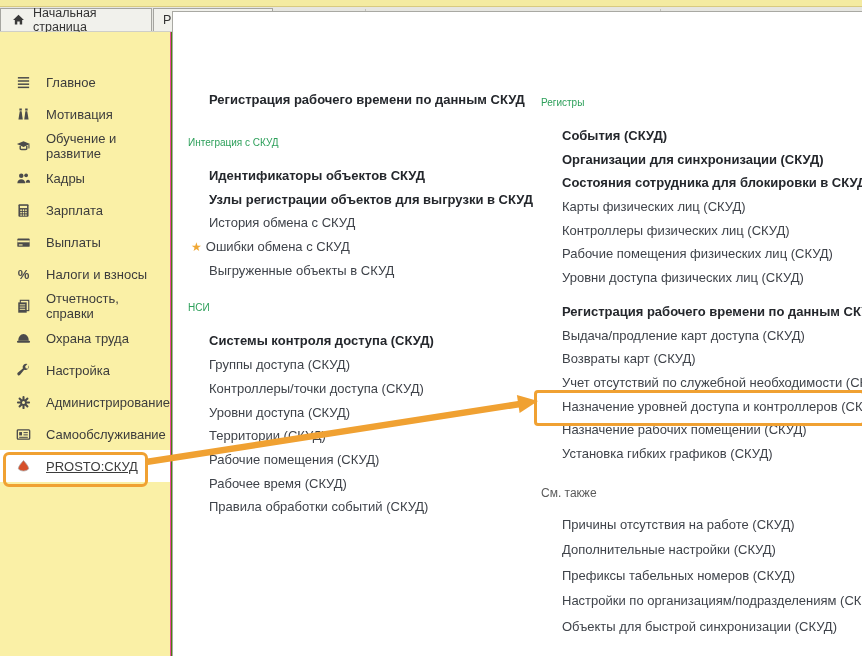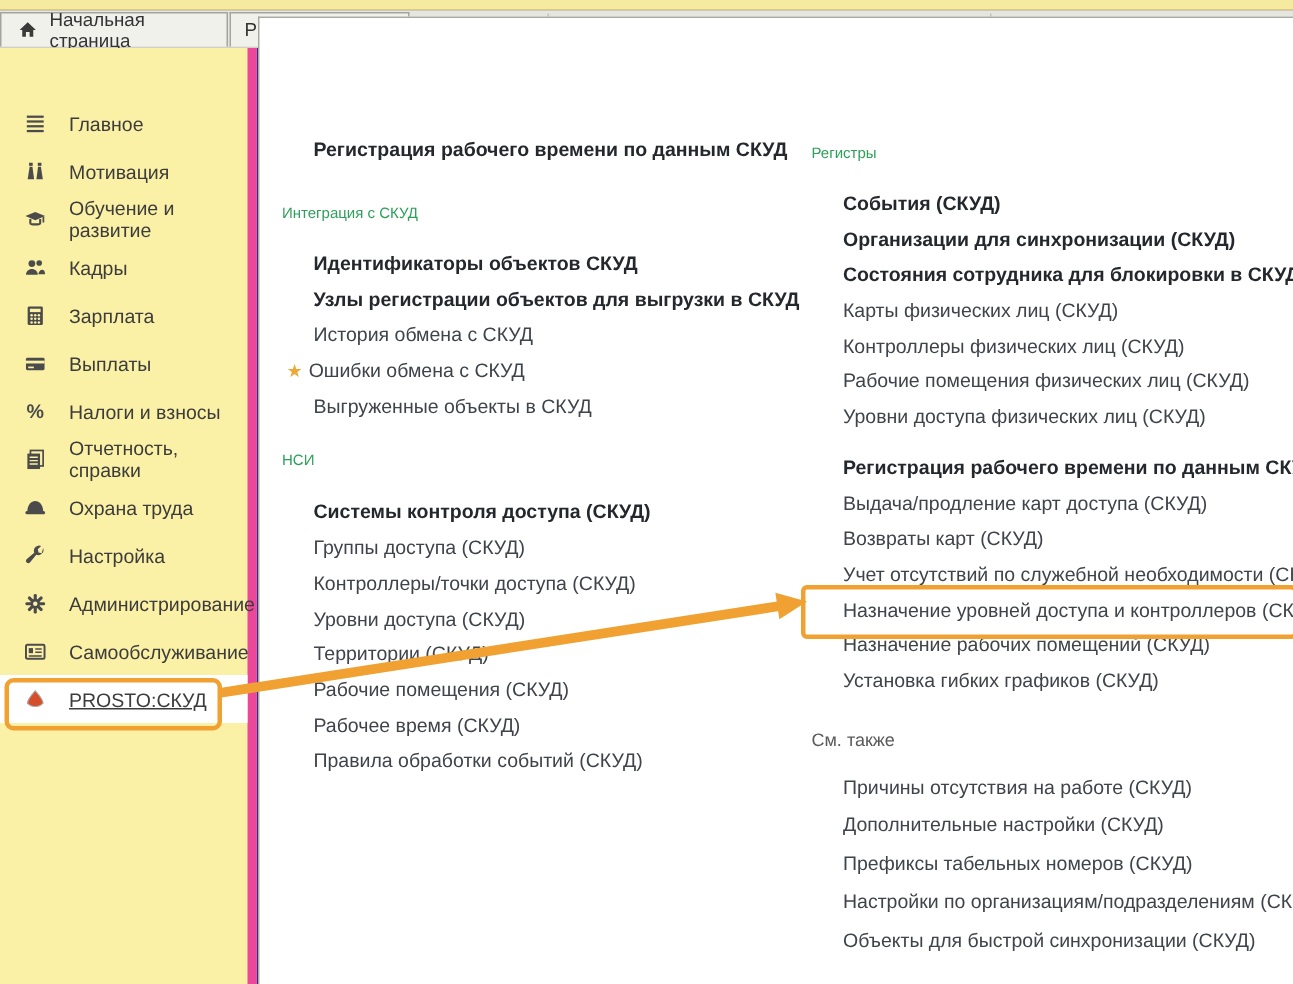--- a/index.html
+++ b/index.html
@@ -1,37 +1,37 @@
 <!DOCTYPE html>
 <html><head>
 <meta charset="utf-8">
 <style>
   html,body{margin:0;padding:0;background:#fff;}
   .screen{position:relative;width:862px;height:656px;overflow:hidden;
-          font-family:"Liberation Sans",sans-serif;background:#4c1d95;}
+          font-family:"Liberation Sans",sans-serif;background:#4d7c0f;}
 
   
   .topstrip{position:absolute;left:0;top:0;width:862px;height:7px;
             background:#f4eba1;border-bottom:1px solid #d8ca80;box-sizing:border-box;}
 
   
   .tabbar{position:absolute;left:0;top:7px;width:862px;height:25px;background:#e6e6e1;
           border-bottom:1px solid #cfcfc8;box-sizing:border-box;}
   .tab{position:absolute;top:1px;height:23px;display:flex;align-items:center;gap:7px;
        background:#f1f1ec;border:1px solid #a5a5a0;border-bottom:none;box-sizing:border-box;
        padding:0 10px;font-size:12.5px;color:#333;}
   .tab.active{left:0;width:152px;}
   .tab.partial{left:153px;width:120px;padding-left:9px;}
   .tabbar .sep1,.tabbar .sep2{position:absolute;top:2px;width:1px;height:21px;background:#c2c2ba;}
   .tabbar .sep1{left:365px;} .tabbar .sep2{left:660px;}
   .home-ic{width:15px;height:14px;flex:0 0 auto;}
 
   
   .sidebar{position:absolute;left:0;top:32px;width:171px;height:624px;
-           background:#faf0a6;border-right:6px solid #ec4899;box-sizing:border-box;
+           background:#faf0a6;border-right:1px solid #ec4899;box-sizing:border-box;
            padding-top:34px;}
   .side-item{height:32px;display:flex;align-items:center;gap:13px;padding-left:13px;
              font-size:13px;color:#3c3c3c;cursor:pointer;}
   .side-item .ic{width:20px;height:16px;display:flex;align-items:center;justify-content:center;flex:0 0 auto;}
   .side-item.selected{background:#ffffff;text-decoration:underline;}
 
   
   .panel{position:absolute;left:172px;top:11px;width:690px;height:645px;background:#fff;
          border-left:1px solid #a9a9a3;border-top:1px solid #a9a9a3;box-sizing:border-box;z-index:5;}
   .col{position:absolute;top:0;}

